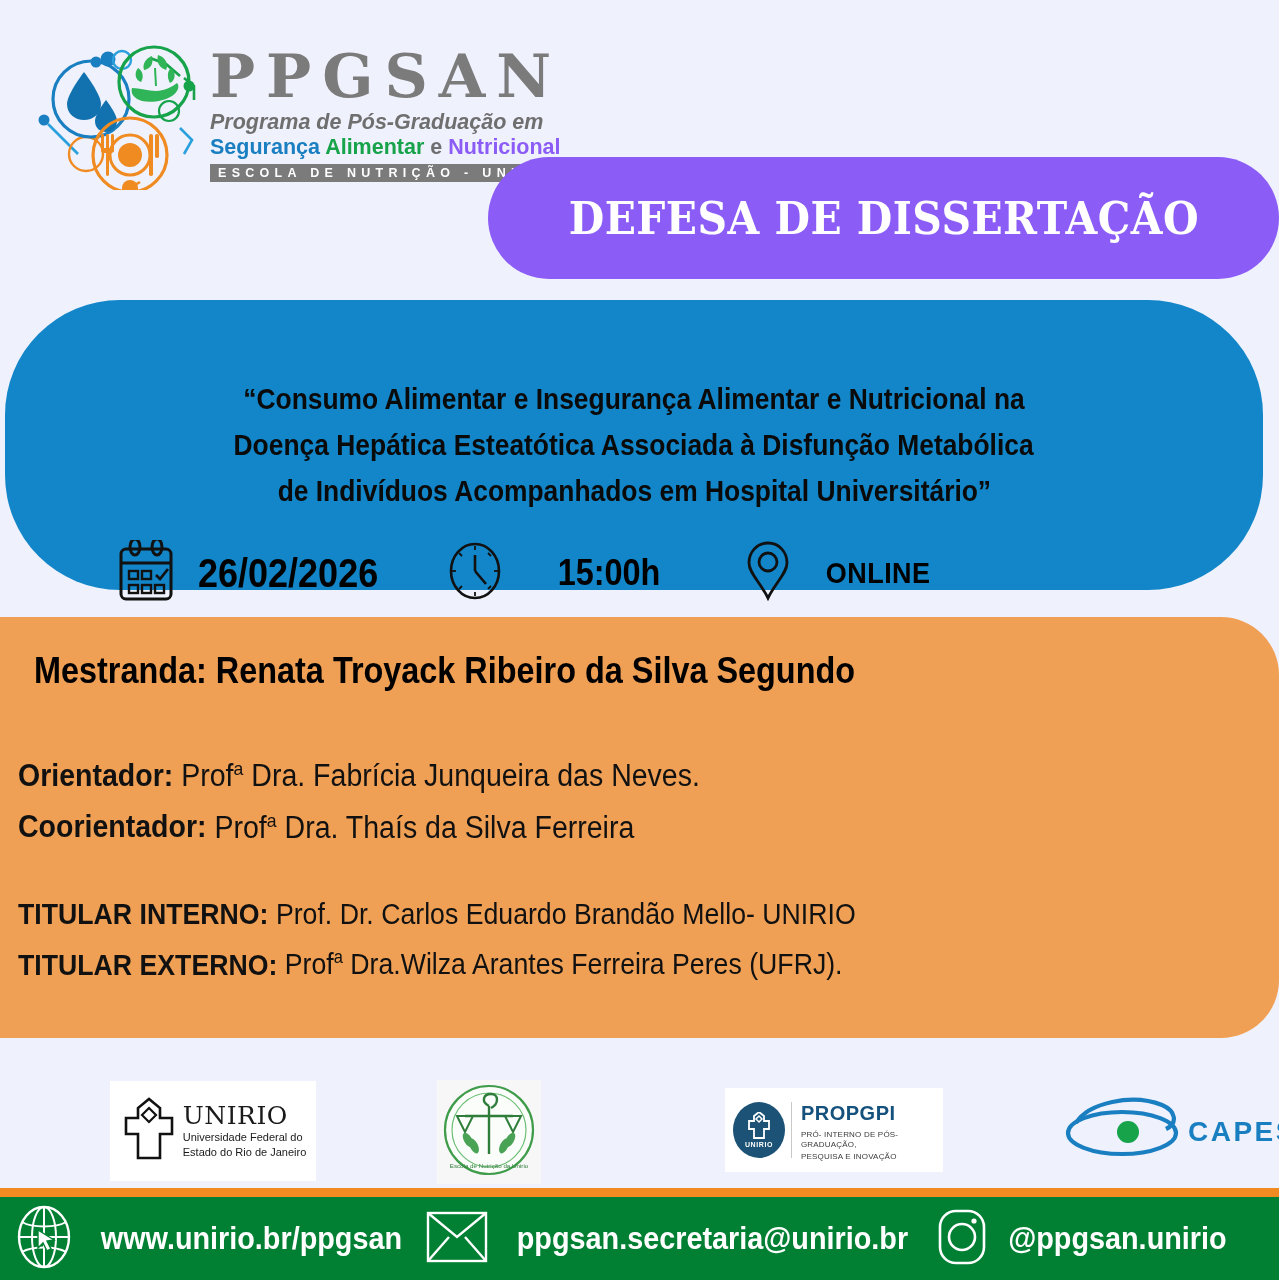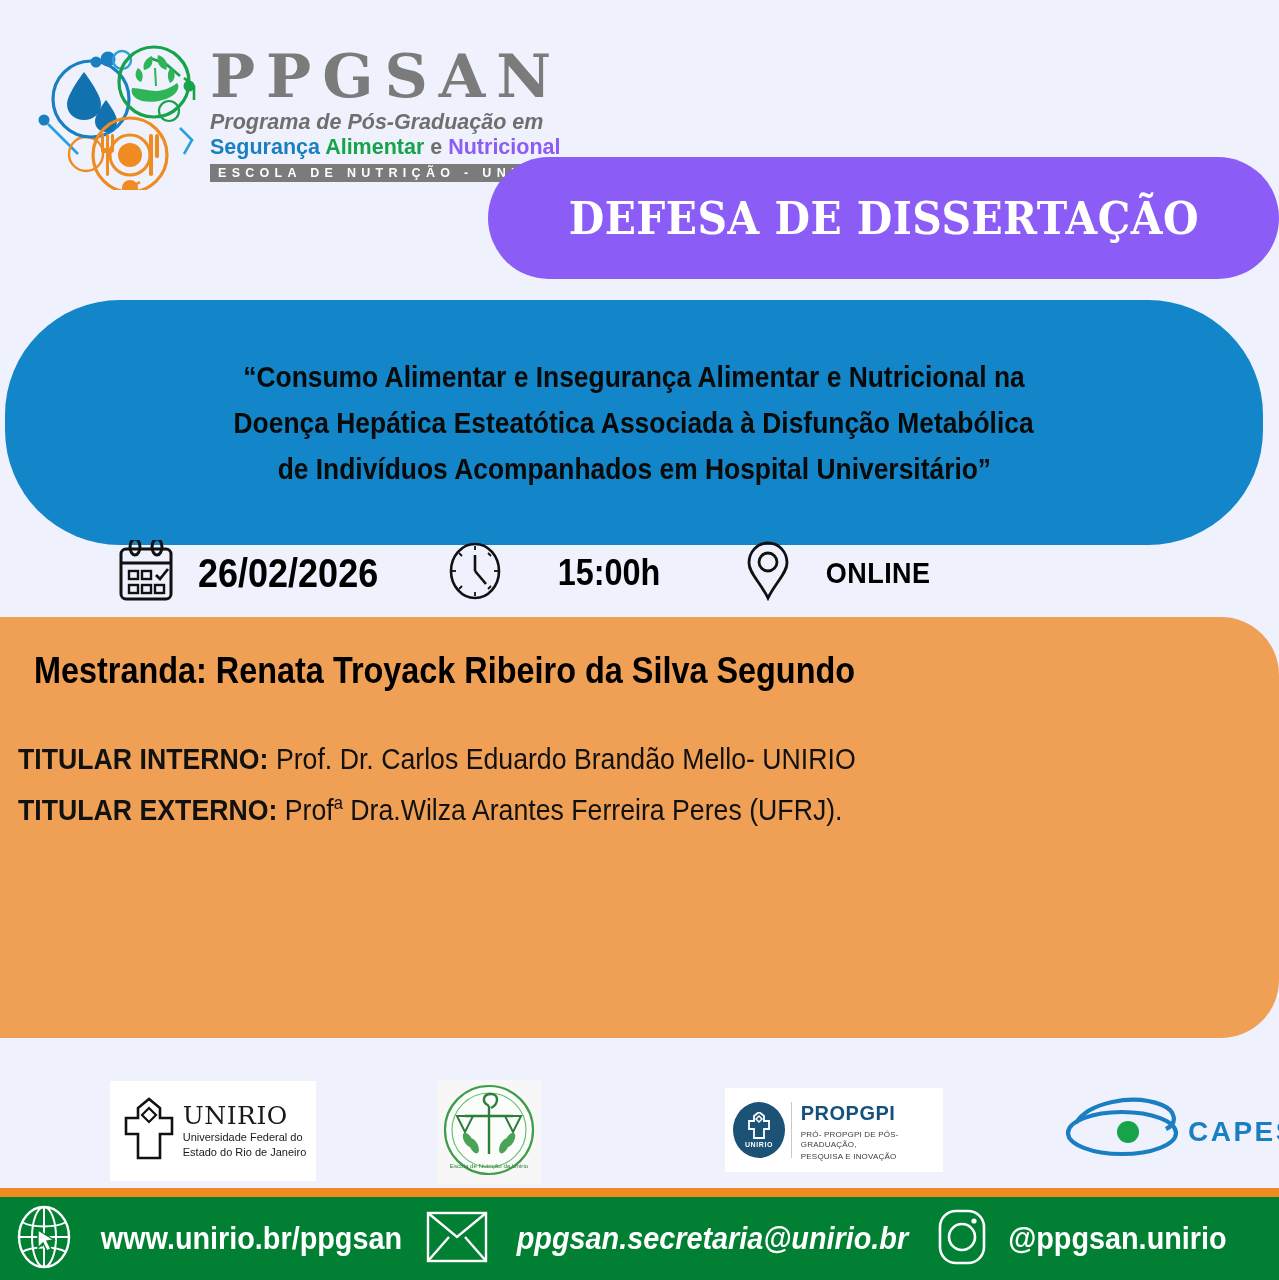--- a/index.html
+++ b/index.html
@@ -68,21 +68,21 @@
     font-size: 44px;
     color: #ffffff;
     letter-spacing: 0.5px;
     transform: scaleX(0.93);
     white-space: nowrap;
   }
 
   
   #blue-block {
     position: absolute; left: 5px; top: 300px;
-    width: 1258px; height: 245px;
+    width: 1258px; height: 290px;
     background: #1286c8;
     border-radius: 115px;
     display: flex; flex-direction: column;
     align-items: center; justify-content: center;
   }
   #blue-block .tline {
     font-family: "Liberation Sans", sans-serif;
     font-weight: 700;
     font-size: 30px;
     color: #0a0a0a;
@@ -215,21 +215,21 @@
   .f-item { display: flex; align-items: center; text-align: center; }
   .f-text {
     font-family: "Liberation Sans", sans-serif;
     font-weight: 700; color: #fff;
     font-size: 32px;
     transform: scaleX(0.9);
     white-space: nowrap;
   }
   #f-web { margin-left: 14px; }
   #f-web .f-text { margin-left: 10px; }
-  #f-mail { margin-left: 6px; font-style: italic; }
+  #f-mail { margin-left: 6px; }
   #f-mail .f-text { margin-left: 6px; }
   #f-insta { margin-left: 4px; }
   #f-insta .f-text { margin-left: 6px; }
 </style>
 </head>
 <body>
 
 <div id="poster">
 
   <div id="logo">
@@ -346,20 +346,30 @@
           <circle cx="24" cy="22" r="9" fill="none" stroke="#111" stroke-width="2.8"></circle>
         </svg>
       </span>
       <span class="info-text">ONLINE</span>
     </div>
   </div>
 
   <div id="orange-block">
     <div class="mestranda">Mestranda: Renata Troyack Ribeiro da Silva Segundo</div>
 
+    <div class="adv-group">
+      <div class="adv-line">
+        <b>Orientador:</b>
+        <span>Prof<span class="sup">a</span> Dra. Fabrícia Junqueira das Neves.</span>
+      </div>
+      <div class="adv-line">
+        <b>Coorientador:</b>
+        <span>Prof<span class="sup">a</span> Dra. Thaís da Silva Ferreira</span>
+      </div>
+    </div>
 
     <div class="panel-group">
       <div class="panel-line">
         <b>TITULAR INTERNO:</b>
         <span>Prof. Dr. Carlos Eduardo Brandão Mello- UNIRIO</span>
       </div>
       <div class="panel-line">
         <b>TITULAR EXTERNO:</b>
         <span>Prof<span class="sup">a</span> Dra.Wilza Arantes Ferreira Peres (UFRJ).</span>
       </div>
@@ -410,21 +420,21 @@
       <span class="unirio-badge">
         <svg width="26" height="28" viewBox="0 0 26 28">
           <path d="M3 9 L8 9 L8 4 L13 0 L18 4 L18 9 L23 9 L23 17 L18 17 L18 26 L8 26 L8 17 L3 17 Z" fill="none" stroke="#ffffff" stroke-width="1.8"></path>
           <path d="M13 4 L16 7 L13 10 L10 7 Z" fill="none" stroke="#ffffff" stroke-width="1.5"></path>
         </svg>
         <span class="bt">UNIRIO</span>
       </span>
       <span class="propgpi-sep"></span>
       <span>
         <div class="propgpi-title">PROPGPI</div>
-        <div class="propgpi-sub">PRÓ- PROPGPI DE PÓS-GRADUAÇÃO,</div>
+        <div class="propgpi-sub">PRÓ- INTERNO DE PÓS-GRADUAÇÃO,</div>
         <div class="propgpi-sub">PESQUISA E INOVAÇÃO</div>
       </span>
     </div>
 
     <div class="sponsor" id="sp-capes">
       <span>
         <svg width="130" height="74" viewBox="0 0 130 74">
           <g fill="none" stroke="#1a7fc1" stroke-width="4.2">
             <ellipse cx="64" cy="38" rx="54" ry="21"></ellipse>
             <path d="M18 28 C30 8 74 -2 104 10 C118 16 120 28 108 34"></path>

